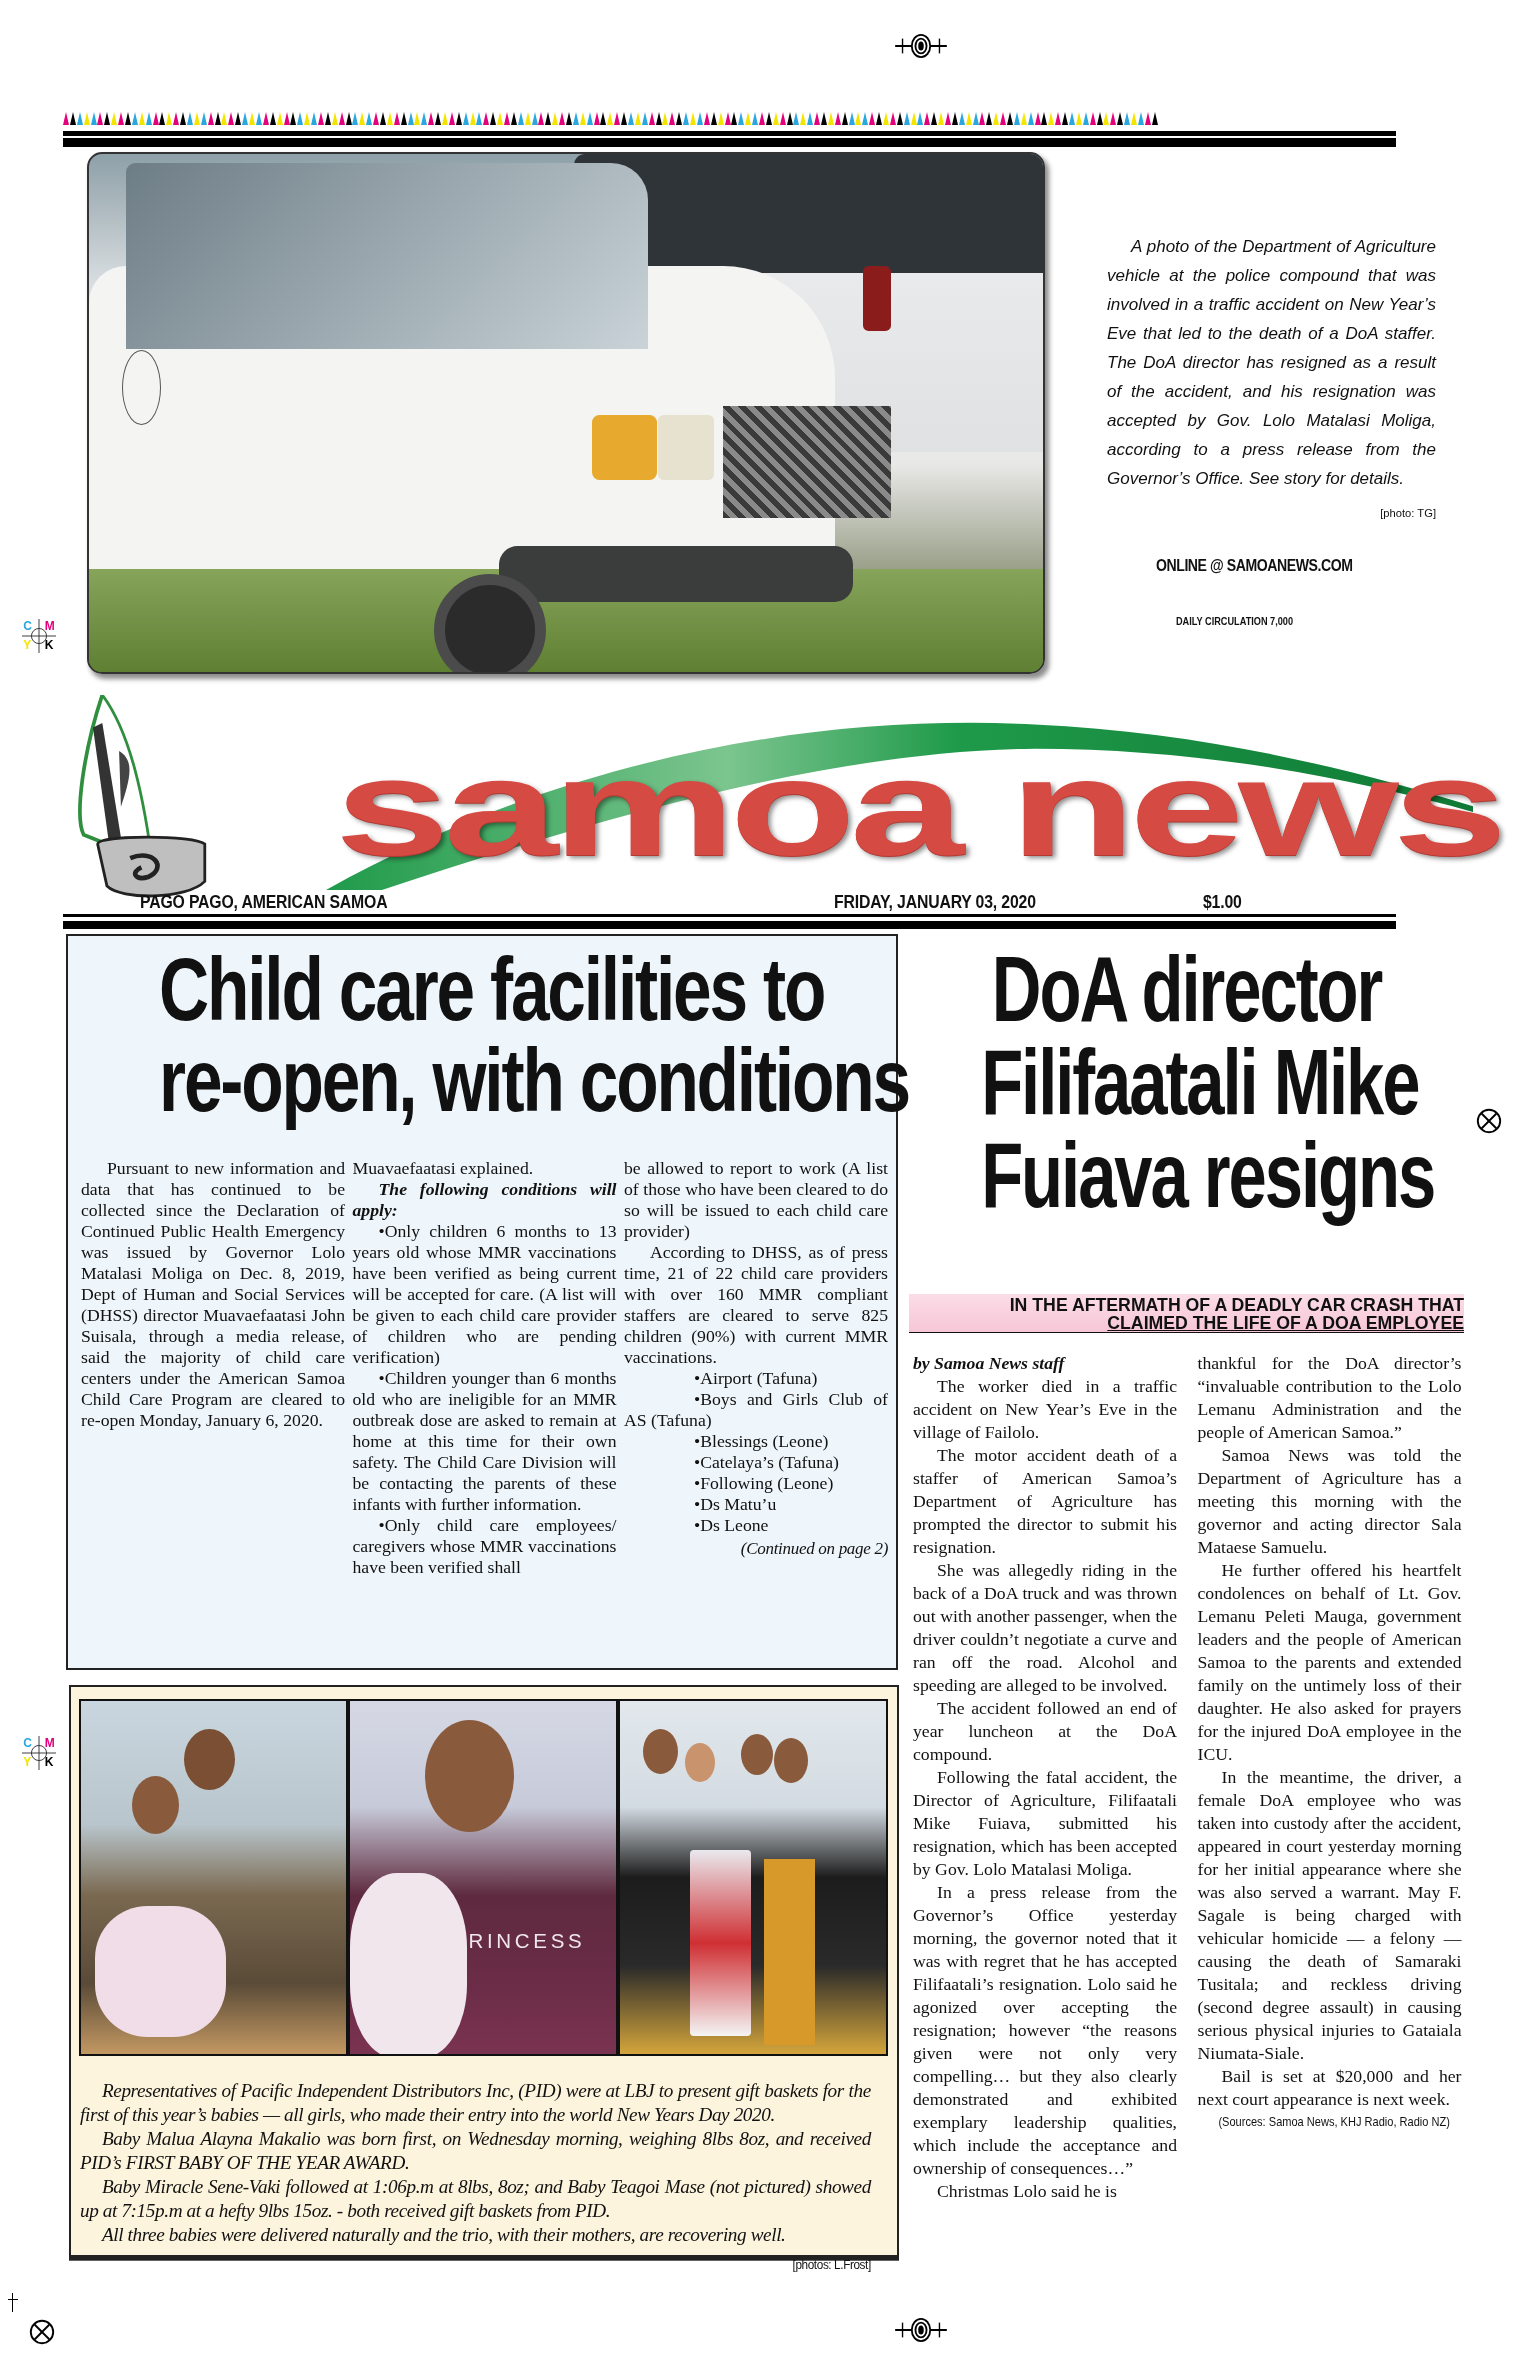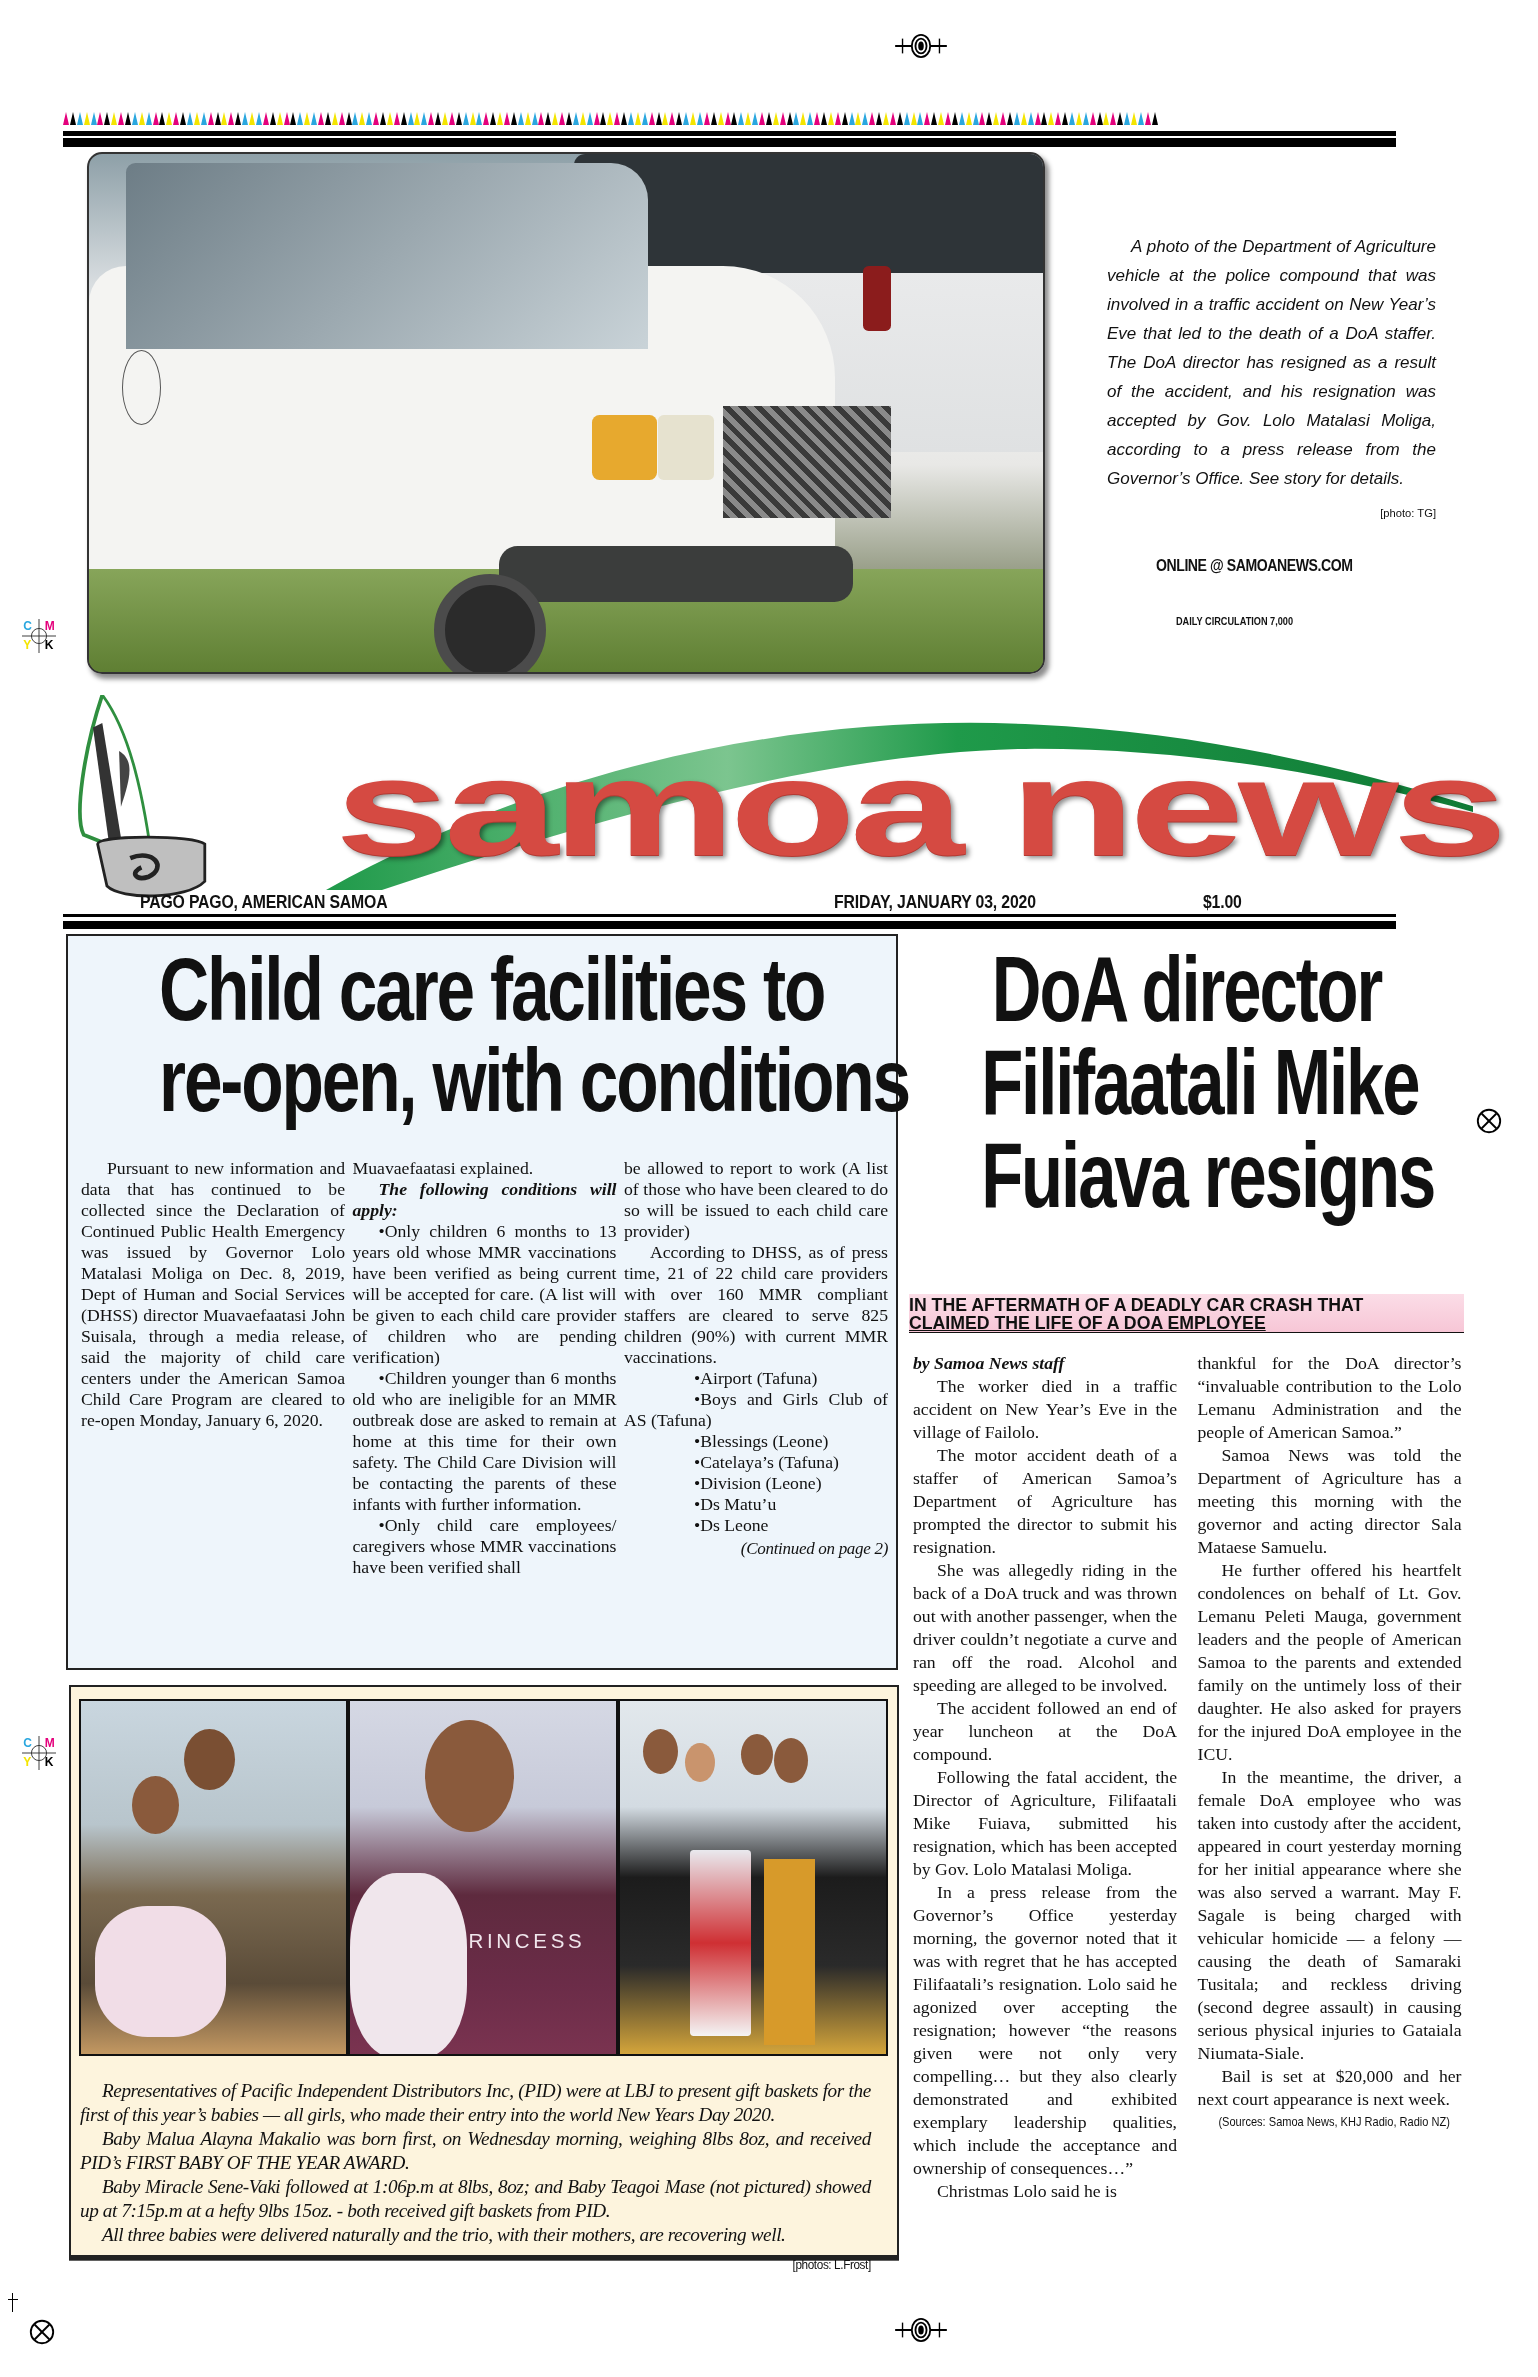--- a/index.html
+++ b/index.html
@@ -75,21 +75,21 @@
   .blanket { position: absolute; border-radius: 40%; background: #f0e6ec; }
   .shirt-text { position: absolute; font-family: "Liberation Sans", sans-serif; color: #f0e6ec; font-size: 20.5px; letter-spacing: 3.7px; }
   .basket { position: absolute; background: linear-gradient(180deg,#e9e9ee,#cf2f33 50%,#f4f4f4); border-radius: 3.7px; }
 
   .babies-caption { position: absolute; left: 9.3px; top: 392px; width: 807px; font-style: italic; font-size: 19.6px; line-height: 24px; text-align: justify; letter-spacing: -0.4px; transform: scaleX(0.98); transform-origin: left; }
   .babies-caption p { text-indent: 22.4px; }
   .babies-caption .credit { float: right; font-style: normal; font-family: "Liberation Sans", sans-serif; font-size: 12px; margin-top: 5.6px; }
 
   
   .headline2 { left: 909px; top: 943px; width: 555px; text-align: center; font-family: "Liberation Sans", sans-serif; font-weight: bold; font-size: 93px; line-height: 93px; letter-spacing: -2.8px; transform: scaleX(0.74); transform-origin: center top; white-space: nowrap; }
-  .kicker { left: 909px; top: 1294px; width: 555px; height: 39px; background: linear-gradient(180deg,#fbdde7,#f7c6d6); border-bottom: 1.9px solid #111; font-family: "Liberation Sans", sans-serif; font-weight: bold; font-size: 17.7px; line-height: 18.6px; text-align: left; padding-top: 1.9px; }
+  .kicker { left: 909px; top: 1294px; width: 555px; height: 39px; background: linear-gradient(180deg,#fbdde7,#f7c6d6); border-bottom: 1.9px solid #111; font-family: "Liberation Sans", sans-serif; font-weight: bold; font-size: 17.7px; line-height: 18.6px; text-align: right; padding-top: 1.9px; }
   .kicker .l2 { text-decoration: underline; }
   .cols2 { left: 913px; top: 1352px; width: 550px; display: grid; grid-template-columns: 264px 264px; column-gap: 20.5px; }
   .col2 { font-size: 17.7px; line-height: 23px; text-align: justify; }
   .col2 p { text-indent: 24px; }
   .byline { font-weight: bold; font-style: italic; text-indent: 0 !important; }
   .sources { font-family: "Liberation Sans", sans-serif; font-size: 13px; line-height: 22.4px; text-indent: 24px; transform: scaleX(0.85); transform-origin: left; width: 115%; }
 </style>
 </head>
 <body>
 
@@ -373,21 +373,21 @@
       <p class="bullet">•Children younger than 6 months old who are ineligible for an MMR outbreak dose are asked to remain at home at this time for their own safety. The Child Care Division will be contacting the parents of these infants with further information.</p>
       <p class="bullet">•Only child care employees/ caregivers whose MMR vaccinations have been verified shall</p>
     </div>
     <div class="col">
       <p class="noindent">be allowed to report to work (A list of those who have been cleared to do so will be issued to each child care provider)</p>
       <p>According to DHSS, as of press time, 21 of 22 child care providers with over 160 MMR compliant staffers are cleared to serve 825 children (90%) with current MMR vaccinations.</p>
       <p class="centerbullet">•Airport (Tafuna)</p>
       <p class="centerbullet" style="padding-left:0;text-indent:70px;">•Boys and Girls Club of AS (Tafuna)</p>
       <p class="centerbullet">•Blessings (Leone)</p>
       <p class="centerbullet">•Catelaya’s (Tafuna)</p>
-      <p class="centerbullet">•Division (Leone)</p>
+      <p class="centerbullet">•Following (Leone)</p>
       <p class="centerbullet">•Ds Matu’u</p>
       <p class="centerbullet">•Ds Leone</p>
       <div class="contd">(Continued on page 2)</div>
     </div>
   </div>
 </div>
 
 <div class="abs babies-box">
   <div class="photos">
     <div class="photo p1" title="Mother and father with newborn baby wrapped in pink blanket">

